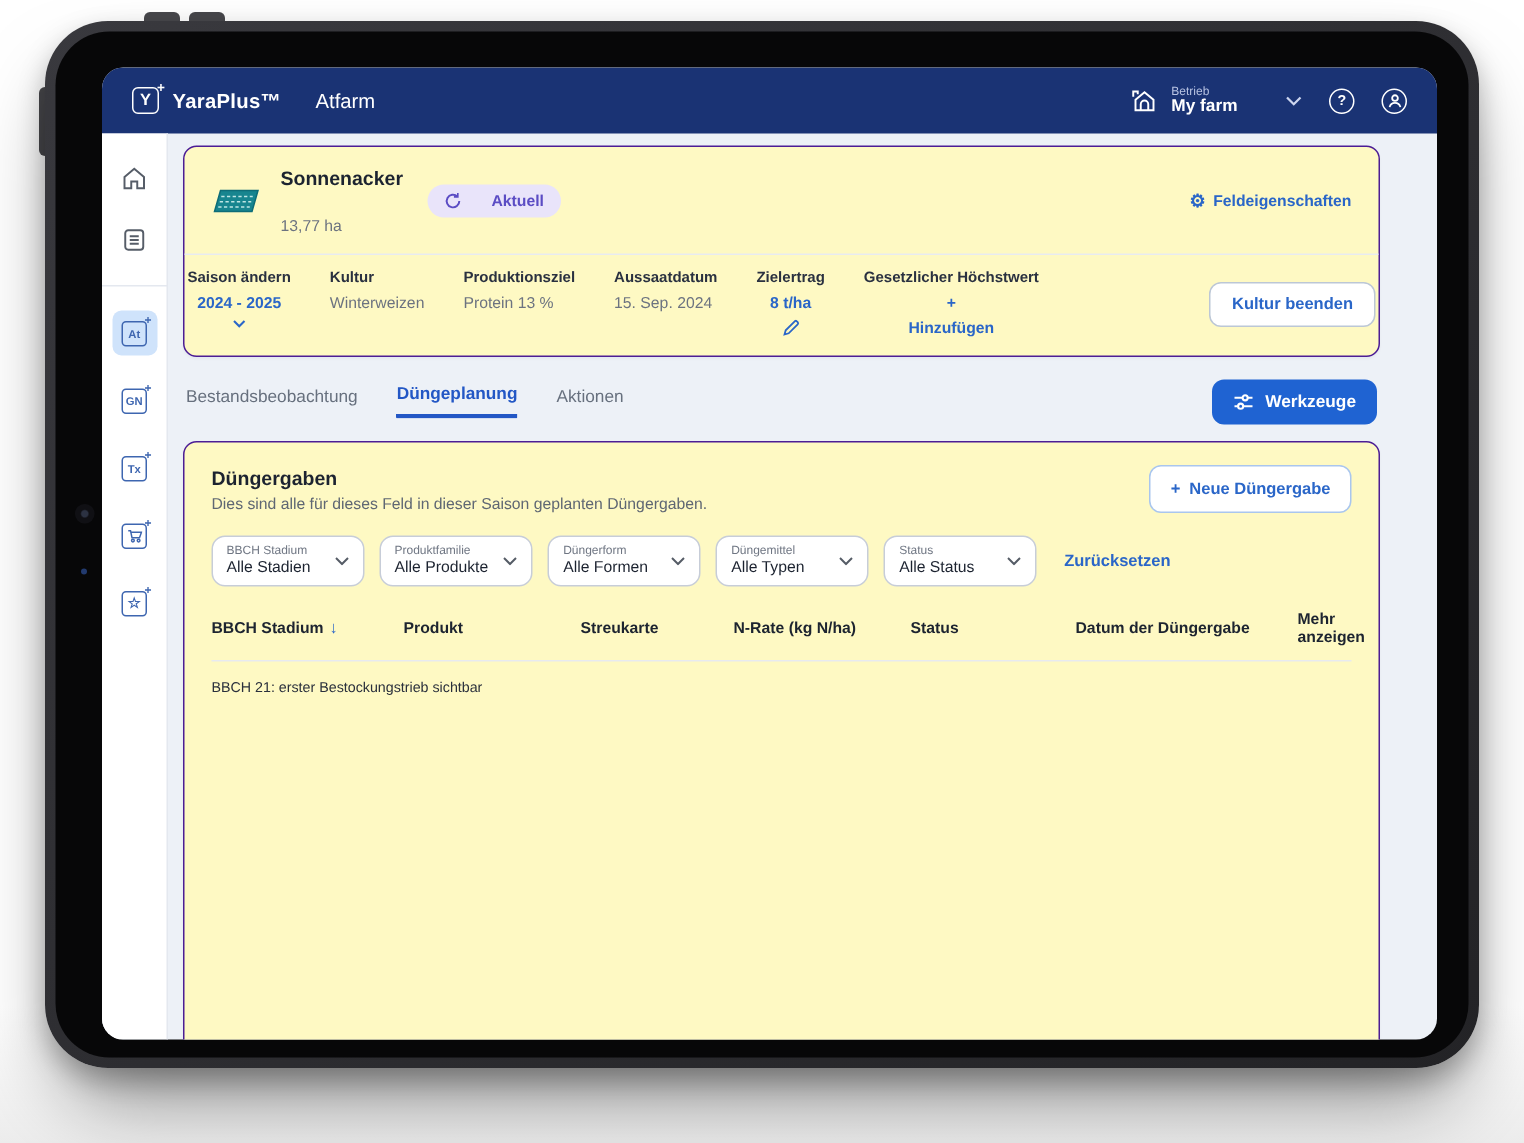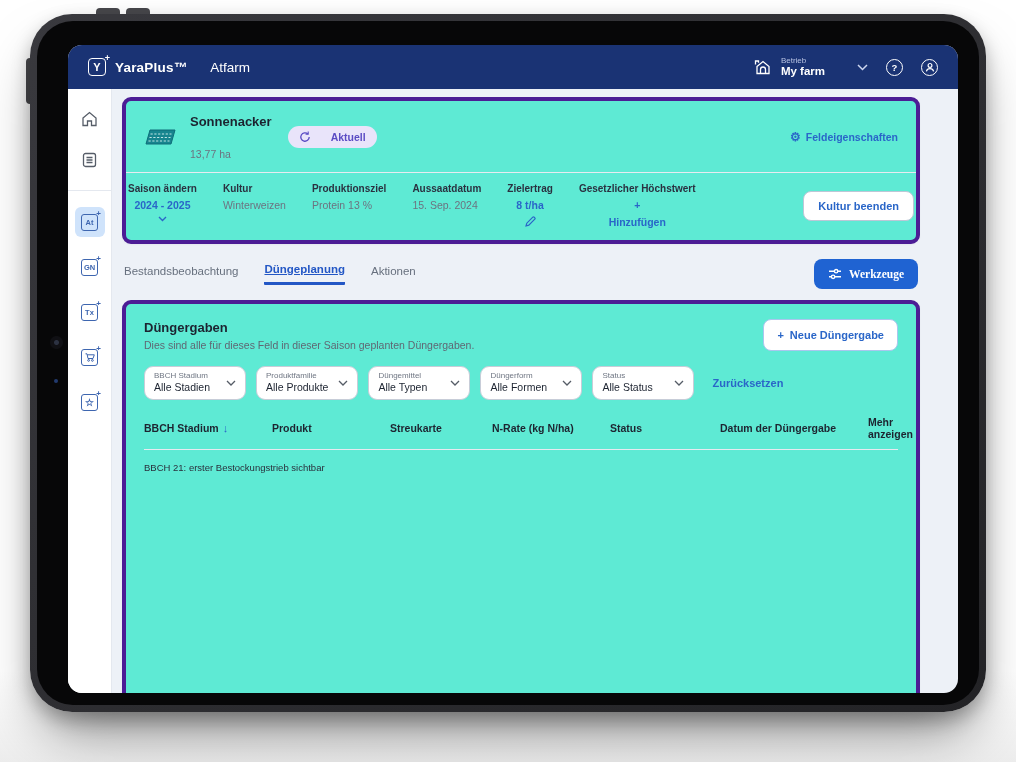--- a/index.html
+++ b/index.html
@@ -48,21 +48,21 @@
     color:#565d68; margin-bottom:13px; cursor:pointer; }
   .side-div { width:44px; height:1px; background:#e4e8ef; margin:3px 0 16px; }
   .appbox-wrap { width:30px; height:30px; border-radius:6px; display:flex; align-items:center;
     justify-content:center; margin-bottom:15px; cursor:pointer; }
   .appbox-wrap.active { background:#cfe3fb; }
   .appbox { position:relative; width:17px; height:17px; border:1.3px solid #3e66b0; border-radius:3px;
     color:#3e66b0; font-size:7.5px; font-weight:bold; display:flex; align-items:center; justify-content:center; }
   .appbox .plus { position:absolute; top:-6px; right:-4px; font-size:8px; }
 
   .content { flex:1; padding:4px 38px 0 10px; min-width:0; }
-  .card { background:#5eead4; border:4px solid #4c1d95; border-radius:9px; box-shadow:0 1px 2px rgba(20,30,60,.04); }
+  .card { background:#fef9c3; border:1px solid #4c1d95; border-radius:9px; box-shadow:0 1px 2px rgba(20,30,60,.04); }
 
   
   .field-card { margin-top:4px; }
   .fc-top { display:flex; align-items:center; padding:13px 18px 12px; }
   .fc-title { margin-left:12px; }
   .fc-name { font-size:13px; font-weight:bold; color:#1c2330; }
   .fc-area { font-size:10.5px; color:#6c7380; margin-top:19px; }
   .badge-purple { margin-left:16px; display:flex; align-items:center; gap:20px; background:#e9e4fa;
     color:#5b4cc4; font-size:10.5px; font-weight:bold; border-radius:14px; padding:5px 11px;text-align:center; }
   .fc-link { margin-left:auto; display:flex; align-items:center; gap:5px; color:#2a66c8;
@@ -74,24 +74,24 @@
   .fcol-label { font-size:10px; font-weight:bold; color:#2a3140; }
   .fcol-value { font-size:10.5px; color:#6c7380;flex-direction:column; }
   .fcol-value.blue { color:#2a66c8; font-weight:bold; display:flex; align-items:center; gap:5px; cursor:pointer; }
   .btn-outline { margin-left:auto; align-self:center; border:1px solid #bcc7d6; border-radius:8px;
     background:#fff; color:#2a66c8; font-size:11px; font-weight:bold; padding:8px 14px; cursor:pointer;
     font-family:inherit; white-space:nowrap; }
 
   
   .tabs-row { display:flex; align-items:center; margin:15px 2px 11px; }
   .tab { font-size:11.5px; color:#67707e; margin-right:26px; padding-bottom:7px; cursor:pointer; }
-  .tab.active { color:#2357c5; font-weight:bold; border-bottom:3px solid #2357c5; border-radius:0 0 1px 1px;text-decoration:underline; }
+  .tab.active { color:#2357c5; font-weight:bold; border-bottom:3px solid #2357c5; border-radius:0 0 1px 1px; }
   .btn-primary { margin-left:auto; background:#1f63d2; color:#fff; border:none; border-radius:8px;
     font-size:11.5px; font-weight:bold; padding:9px 14px; display:flex; align-items:center; gap:7px;
-    cursor:pointer; font-family:Liberation Serif, serif; }
+    cursor:pointer; font-family:Liberation Sans, sans-serif; }
 
   
   .apps-card { padding:15px 18px 4px; }
   .apps-head { display:flex; align-items:center; }
   .apps-title { font-size:13px; font-weight:bold; color:#1c2330; }
   .apps-sub { font-size:10.5px; color:#5f6773; margin-top:4px; }
   .btn-light { margin-left:auto; border:1px solid #a9c6ee; border-radius:8px; background:#fff;
     color:#2a66c8; font-size:11px; font-weight:bold; padding:9px 13px; cursor:pointer; font-family:inherit;
     display:flex; align-items:center; gap:6px; white-space:nowrap; }
   .filters { display:flex; align-items:center; gap:10px; margin-top:15px; }
@@ -330,33 +330,33 @@
                     <span class="pill-value">Alle Produkte</span>
                   </span>
                   <span class="chev">
                       <svg class="chev-svg" width="10" height="6" viewBox="0 0 10 6" fill="none" stroke="currentColor" stroke-width="1.3">
                         <path d="M1 1l4 4 4-4"></path>
                       </svg>
                     </span>
                 </div>
                 <div class="pill">
                   <span class="pill-txt">
-                    <span class="pill-label">Düngemittel</span>
-                    <span class="pill-value">Alle Typen</span>
+                    <span class="pill-label">Düngerform</span>
+                    <span class="pill-value">Alle Formen</span>
                   </span>
                   <span class="chev">
                       <svg class="chev-svg" width="10" height="6" viewBox="0 0 10 6" fill="none" stroke="currentColor" stroke-width="1.3">
                         <path d="M1 1l4 4 4-4"></path>
                       </svg>
                     </span>
                 </div>
                 <div class="pill">
                   <span class="pill-txt">
-                    <span class="pill-label">Düngerform</span>
-                    <span class="pill-value">Alle Formen</span>
+                    <span class="pill-label">Düngemittel</span>
+                    <span class="pill-value">Alle Typen</span>
                   </span>
                   <span class="chev">
                       <svg class="chev-svg" width="10" height="6" viewBox="0 0 10 6" fill="none" stroke="currentColor" stroke-width="1.3">
                         <path d="M1 1l4 4 4-4"></path>
                       </svg>
                     </span>
                 </div>
                 <div class="pill">
                   <span class="pill-txt">
                     <span class="pill-label">Status</span>

